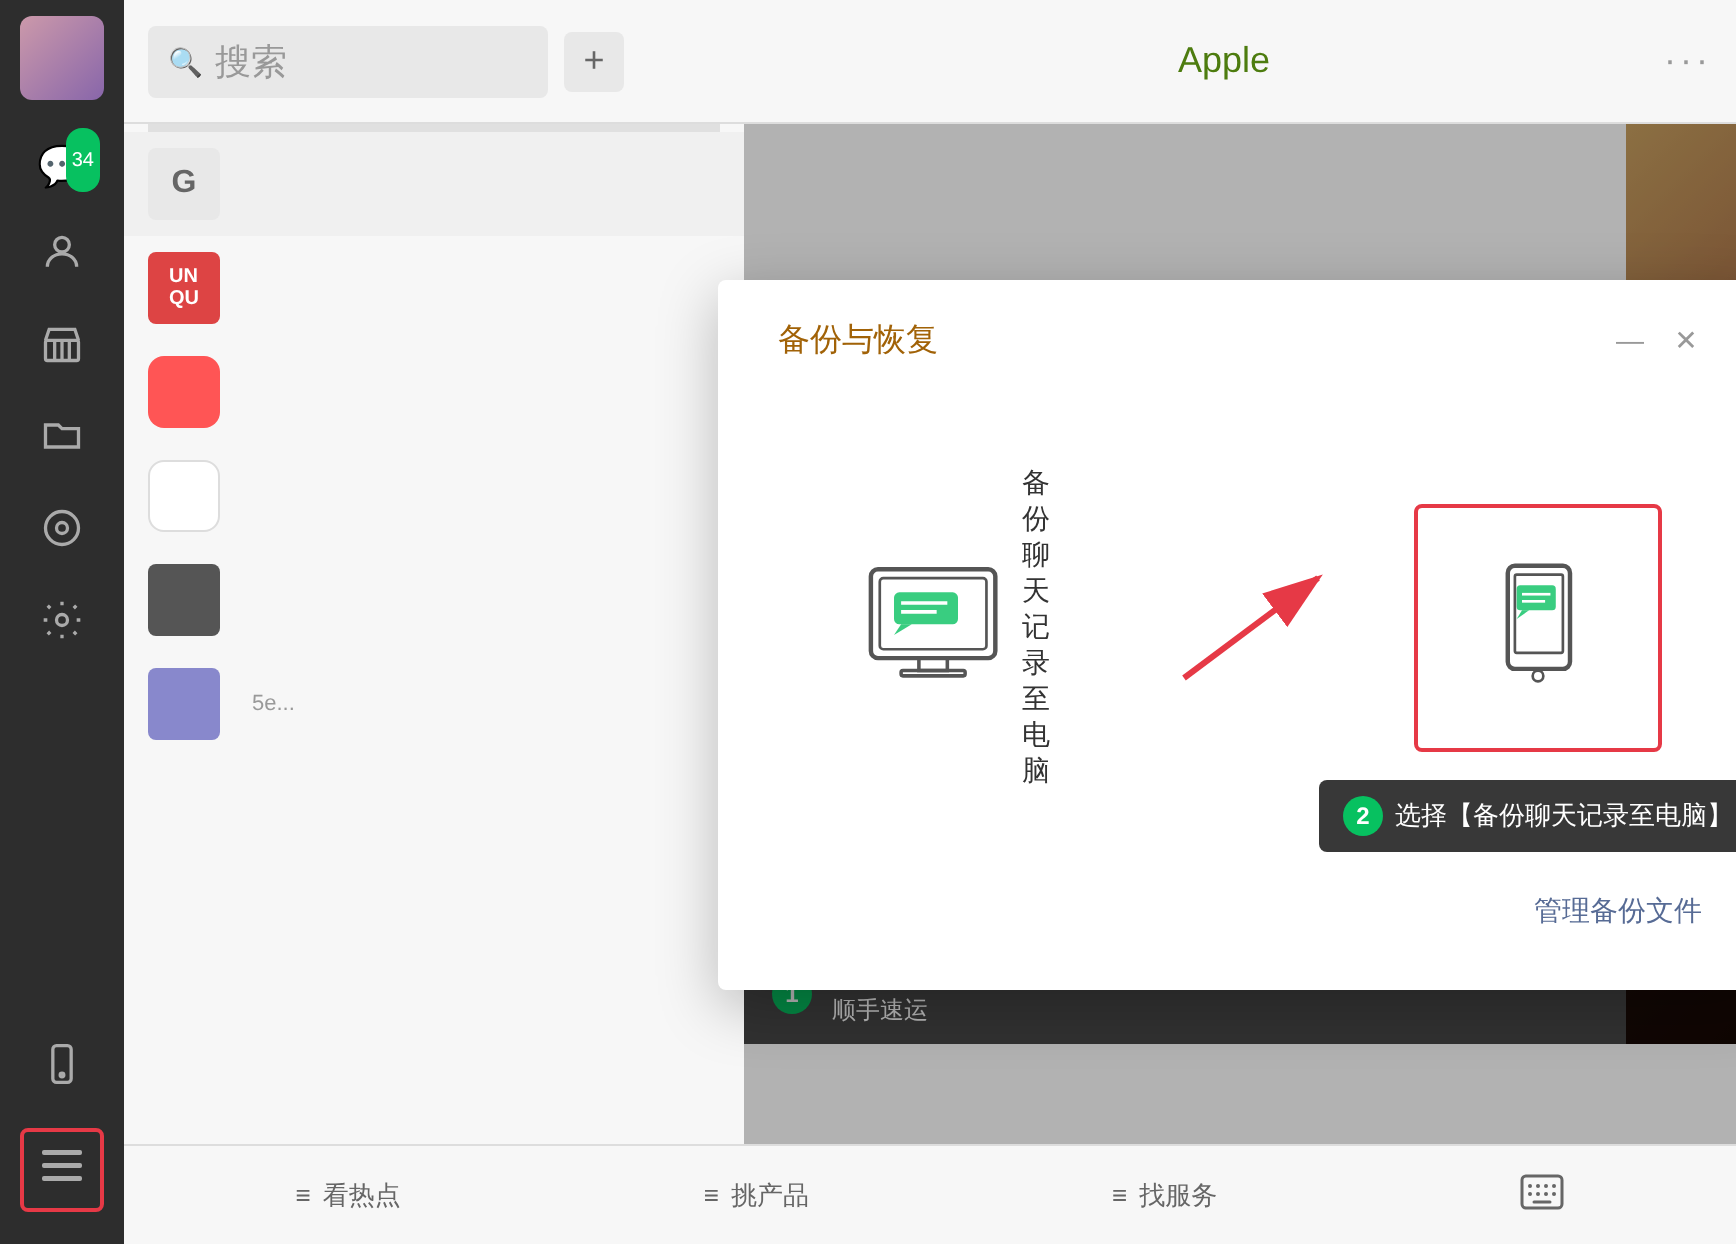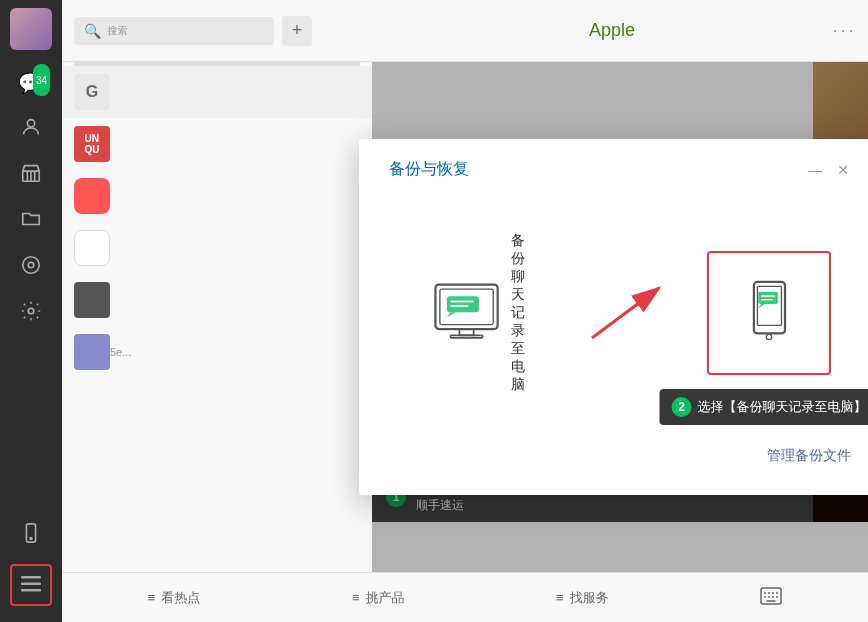--- a/index.html
+++ b/index.html
@@ -95,21 +95,21 @@
     .search-box {
       display: flex;
       align-items: center;
       background: #e8e8e8;
       border-radius: 4px;
       padding: 6px 10px;
       gap: 6px;
       width: 200px;
     }
     .search-icon { color: #999; font-size: 14px; }
-    .search-text { color: #999; font-size: 10px; }
+    .search-text { color: #999; font-size: 18px; }
     .add-btn {
       width: 30px;
       height: 30px;
       background: #e8e8e8;
       border: none;
       border-radius: 4px;
       font-size: 18px;
       color: #666;
       cursor: pointer;
       display: flex;
@@ -167,21 +167,21 @@
     }
     .dialog-header {
       display: flex;
       align-items: center;
       justify-content: space-between;
       margin-bottom: 30px;
     }
     .dialog-title {
       font-size: 16px;
       font-weight: 500;
-      color: #0369a1;
+      color: #a16207;
     }
     .dialog-controls {
       display: flex;
       gap: 12px;
       color: #999;
       font-size: 14px;
     }
     .dialog-ctrl-btn {
       cursor: pointer;
       width: 16px;
@@ -386,21 +386,21 @@
         <div style="width: 36px; height: 36px; background: #f55; border-radius: 8px;"></div>
       </div>
 
       <div style="padding: 8px 12px; display: flex; align-items: center; gap: 8px;">
         <div style="width: 36px; height: 36px; background: #fff; border-radius: 8px; border: 1px solid #ddd; display: flex; align-items: center; justify-content: center; font-size: 20px;"></div>
       </div>
 
       <div style="padding: 8px 12px;">
         <div style="width: 36px; height: 36px; background: #555; border-radius: 4px;"></div>
       </div>
-      <div style="padding: 8px 12px; display: flex; gap: 0; align-items: center;">
+      <div style="padding: 8px 12px; display: flex; gap: 16px; align-items: center;">
         <div style="width: 36px; height: 36px; background: #88c; border-radius: 4px;"></div>
         <div style="font-size: 11px; color: #999;">5e...</div>
       </div>
     </div>
 
     <div class="contact-area">
 
       <div style="position: absolute; right: 0; top: 0; width: 55px; bottom: 50px; display: flex; flex-direction: column;">
         <div style="flex: 2; background: linear-gradient(135deg, #c8a060, #a06040);"></div>
         <div style="flex: 1; background: linear-gradient(135deg, #f08040, #c06020); display: flex; align-items: flex-end; padding: 4px;">

